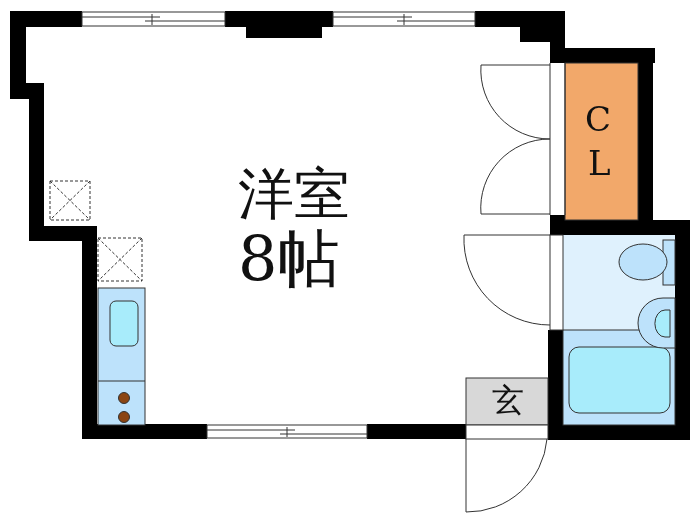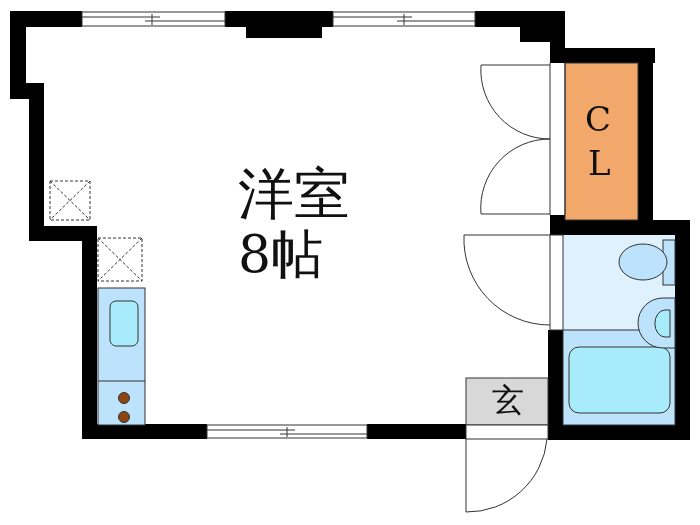--- a/index.html
+++ b/index.html
@@ -103,16 +103,16 @@
   <g>
     <rect x="98" y="288" width="47" height="137" fill="#bde2fb" stroke="#333" stroke-width="1"></rect>
     <line x1="98" y1="381" x2="145" y2="381" stroke="#333" stroke-width="1"></line>
     <rect x="110" y="301" width="28" height="45" rx="6" fill="#a8ecfb" stroke="#333" stroke-width="1"></rect>
     <circle cx="124" cy="398" r="5.5" fill="#8b4513" stroke="#333" stroke-width="1"></circle>
     <circle cx="124" cy="417" r="5.5" fill="#8b4513" stroke="#333" stroke-width="1"></circle>
   </g>
 </svg>
 
 <div class="lbl" style="left:238px;top:166px;font-size:56px;">洋室</div>
-<div class="lbl" style="left:238px;top:228px;font-size:52px;">8帖</div>
+<div class="lbl" style="left:238px;top:228px;font-size:62px;">8帖</div>
 <div class="lbl" style="left:585px;top:102px;font-size:34px;">C</div>
 <div class="lbl" style="left:588px;top:146px;font-size:34px;">L</div>
 <div class="lbl" style="left:492px;top:384px;font-size:32px;">玄</div>
 
 </body></html>

